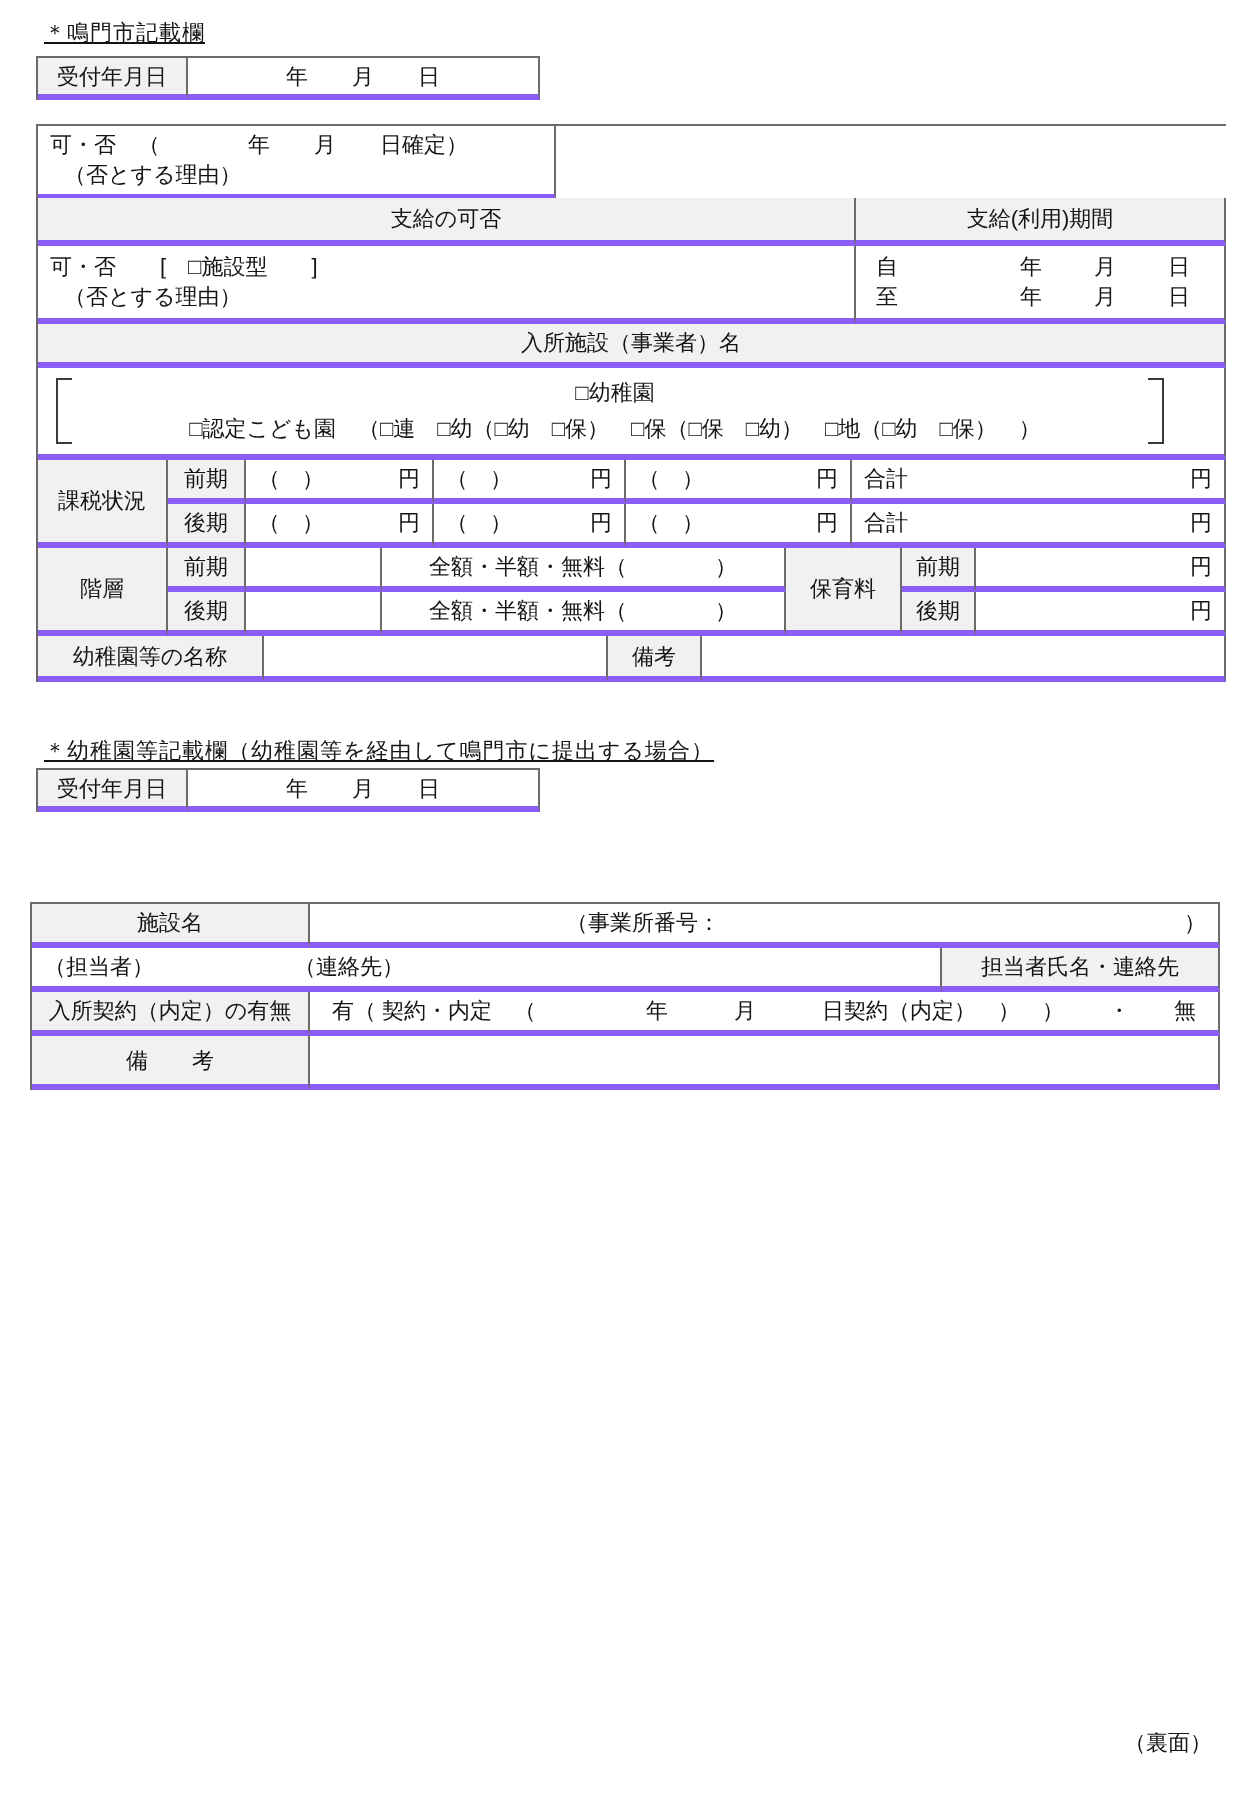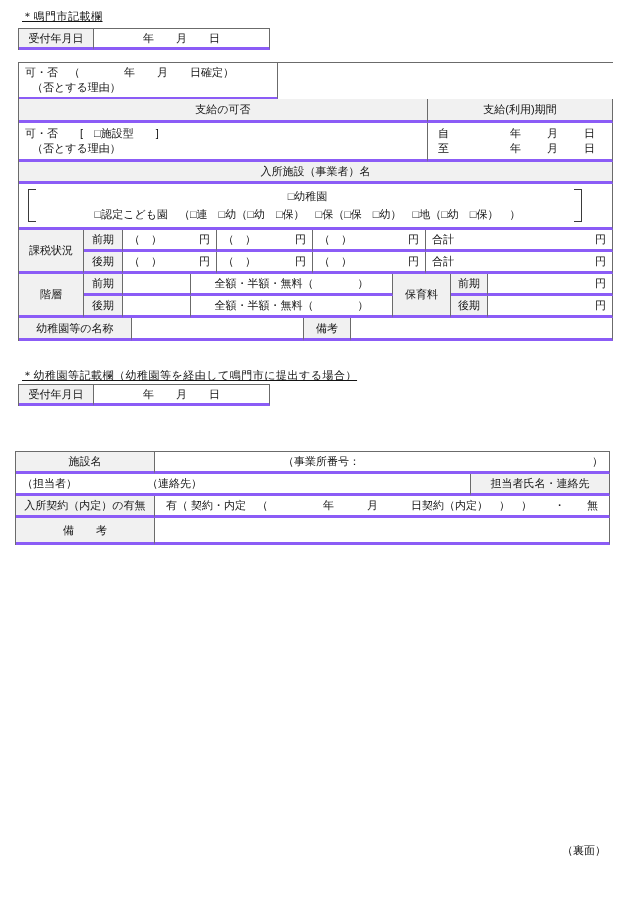--- a/index.html
+++ b/index.html
@@ -25,21 +25,21 @@
   .two .ind{padding-left:7px;}
   .period{flex-direction:column;align-items:stretch;justify-content:space-evenly;padding:2px 0;}
   .pline{display:flex;padding:0 17px 0 10px;}
   .mla{margin-left:auto;}
   .mlg{margin-left:26px;}
   .brcell{padding:2px 0;align-items:stretch;text-align:center;}
   .brk{width:7px;flex:0 0 auto;margin:3px 0;}
   .brk-l{border-left:1.5px solid #3a3a3a;border-top:1.5px solid #3a3a3a;border-bottom:1.5px solid #3a3a3a;margin-left:9px;}
   .brk-r{border-right:1.5px solid #3a3a3a;border-top:1.5px solid #3a3a3a;border-bottom:1.5px solid #3a3a3a;}
   .opts{display:flex;flex-direction:column;justify-content:space-evenly;padding-left:5px;width:533px;}
-  .backnote{position:absolute;top:843px;right:24px;font-size:11px;}
+  .backnote{position:absolute;top:864px;right:24px;font-size:11px;}
 </style>
 </head>
 <body>
 
 <div>
 
   <div class="sec-title" style="top:9px;">＊鳴門市記載欄</div>
 
   <div class="tbl" style="top:28px;left:18px;">
     <div class="row" style="height:21px;">

